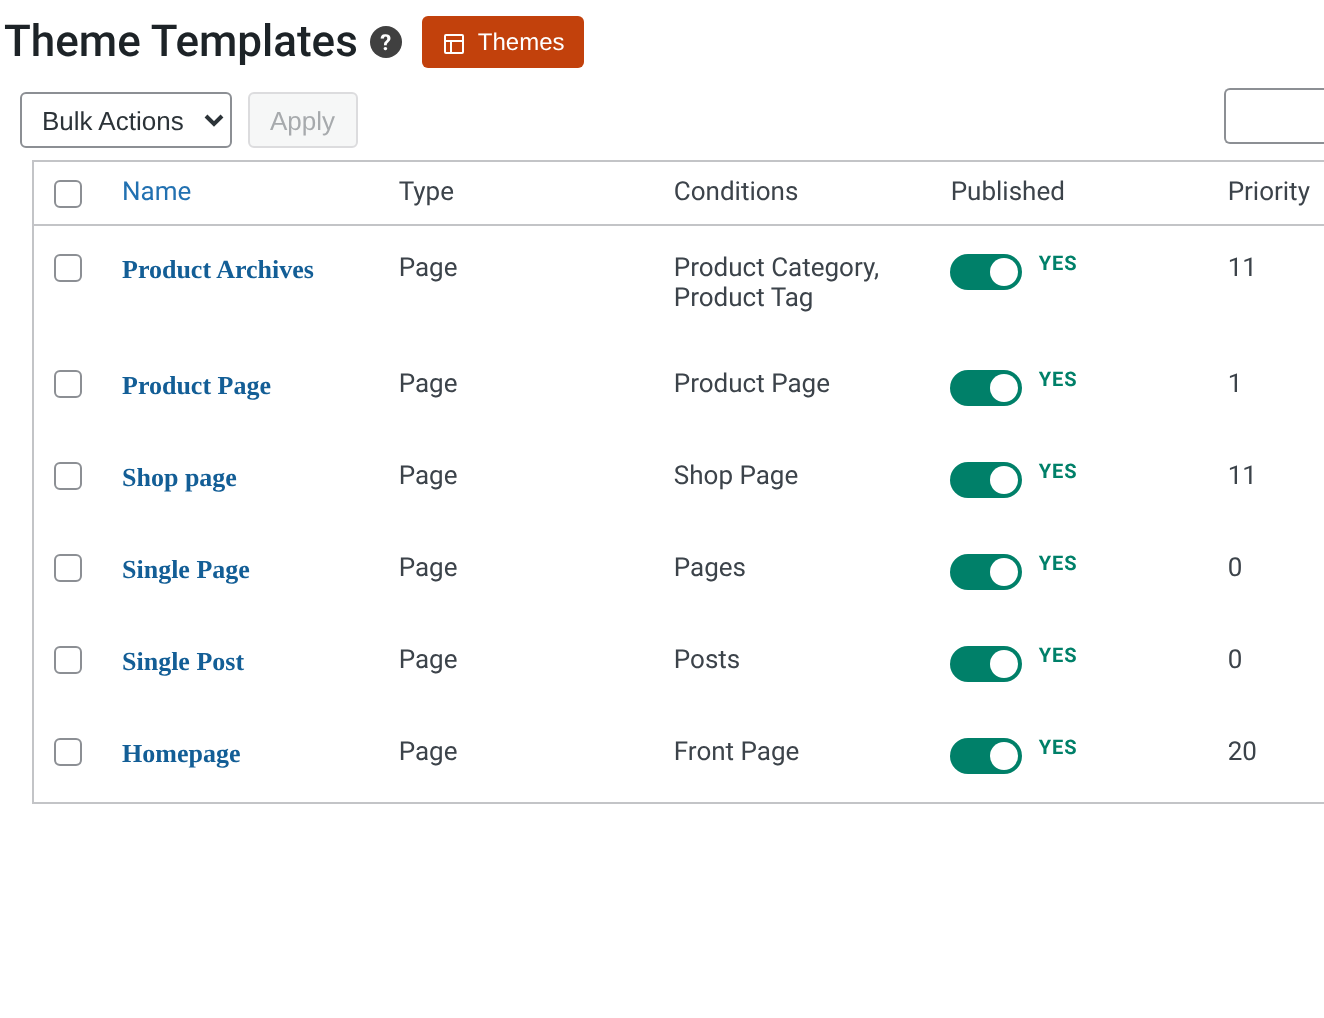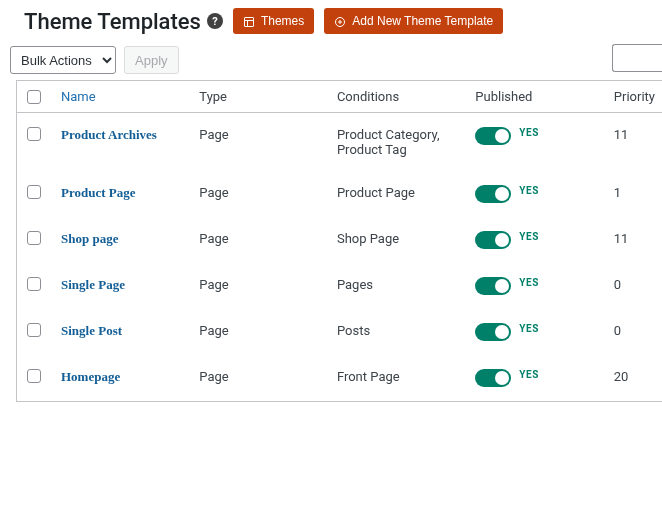--- a/index.html
+++ b/index.html
@@ -1,17 +1,17 @@
 <!DOCTYPE html>
 <html><head>
 <meta charset="utf-8">
 <style>
   * { box-sizing: border-box; margin: 0; padding: 0; }
   body { font-family: -apple-system, BlinkMacSystemFont, "Segoe UI", Roboto, sans-serif; font-size: 13px; color: #3c434a; background: #fff; width: 662px; }
-  .header-row { display: flex; align-items: center; padding: 8px 10px 6px 24px; gap: 10px; }
+  .header-row { display: flex; align-items: center; padding: 8px 10px 6px 2px; gap: 10px; }
   .page-title { font-size: 22px; font-weight: 500; color: #1d2327; display: flex; align-items: center; gap: 6px; }
   .help-icon { display:inline-flex; align-items:center; justify-content:center; width:16px; height:16px; border-radius:50%; background:#404040; color:#fff; font-size:11px; font-weight:bold; }
   .btn { display:inline-flex; align-items:flex-end; gap:6px; background:#c2410c; color:#fff; border:none; border-radius:3px; padding:6px 10px; font-size:12px; cursor:pointer; }
   .btn svg { width:12px; height:12px; }
   .filters-row { padding: 4px 10px; font-size: 13px; color:#646970;}
   .filters-row .lnk { color:#2271b1; cursor:pointer; }
   .filters-row .sep { color:#c3c4c7; margin: 0 4px;}
   .filters-row .cnt { color:#646970; }
   .search-input { position:absolute; right:0; top:44px; height:28px; width:50px; border:1px solid #8c8f94; border-right:none; border-radius:3px 0 0 3px; padding:0 4px; }
   .bulk-row { padding: 6px 10px; display:flex; gap:8px; align-items:center;}
@@ -46,28 +46,20 @@
     <span>Theme Templates</span>
     <span class="help-icon">?</span>
   </h1>
   <button class="btn">
     <svg viewBox="0 0 24 24" fill="none" stroke="currentColor" stroke-width="2">
           <rect x="3" y="3" width="18" height="18" rx="1"></rect>
           <line x1="3" y1="9" x2="21" y2="9"></line>
           <line x1="9" y1="9" x2="9" y2="21"></line>
         </svg>
     <span>Themes</span>
-  </button>
-  <button class="btn">
-    <svg viewBox="0 0 24 24" fill="none" stroke="currentColor" stroke-width="2">
-          <circle cx="12" cy="12" r="9"></circle>
-          <line x1="12" y1="8" x2="12" y2="16"></line>
-          <line x1="8" y1="12" x2="16" y2="12"></line>
-        </svg>
-    <span>Add New Theme Template</span>
   </button>
   <input class="search-input" type="text" style="">
 </div>
 
 
 <div class="bulk-row">
   <select class="bulk-select">
     <option>Bulk Actions</option>
   </select>
   <button class="apply-btn">Apply</button>

